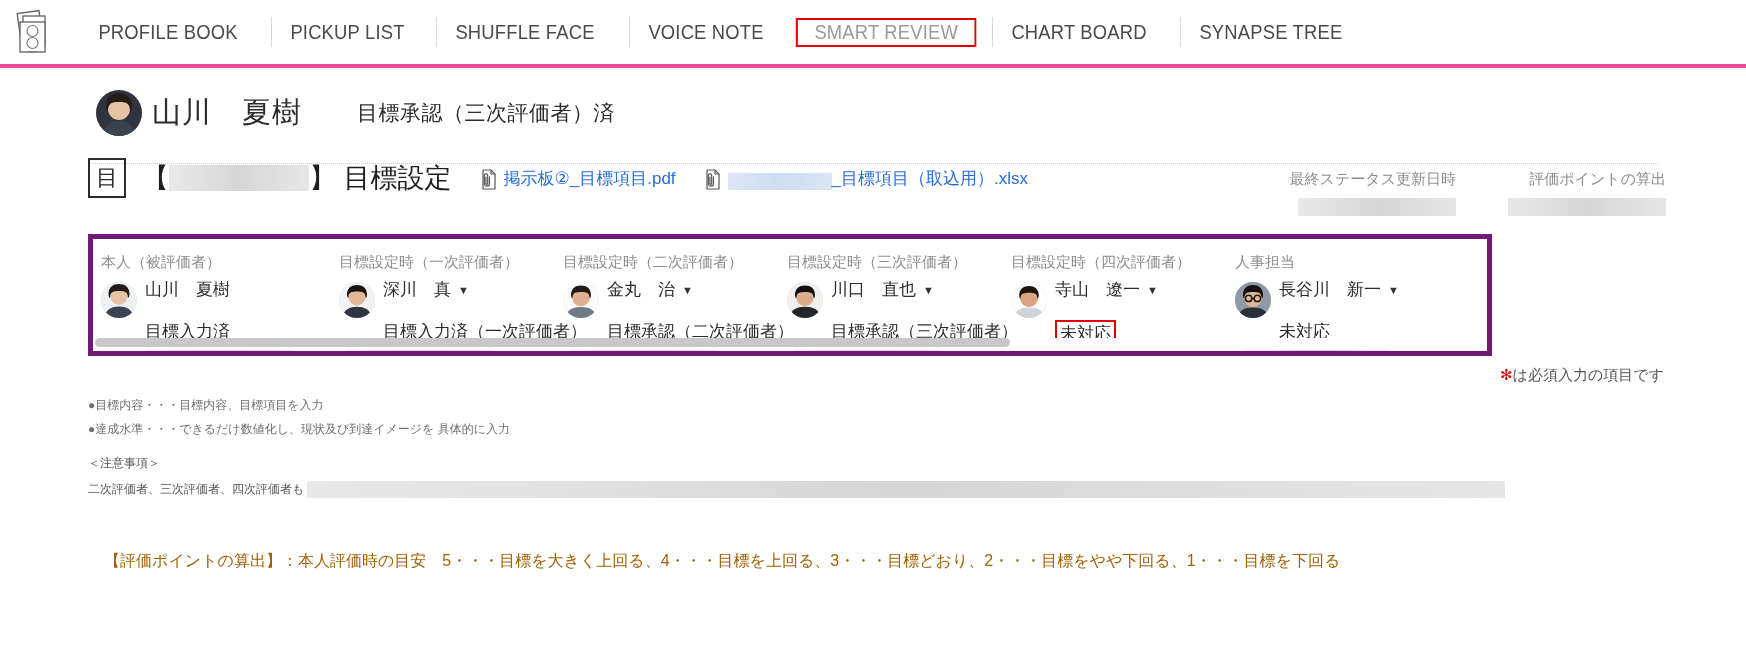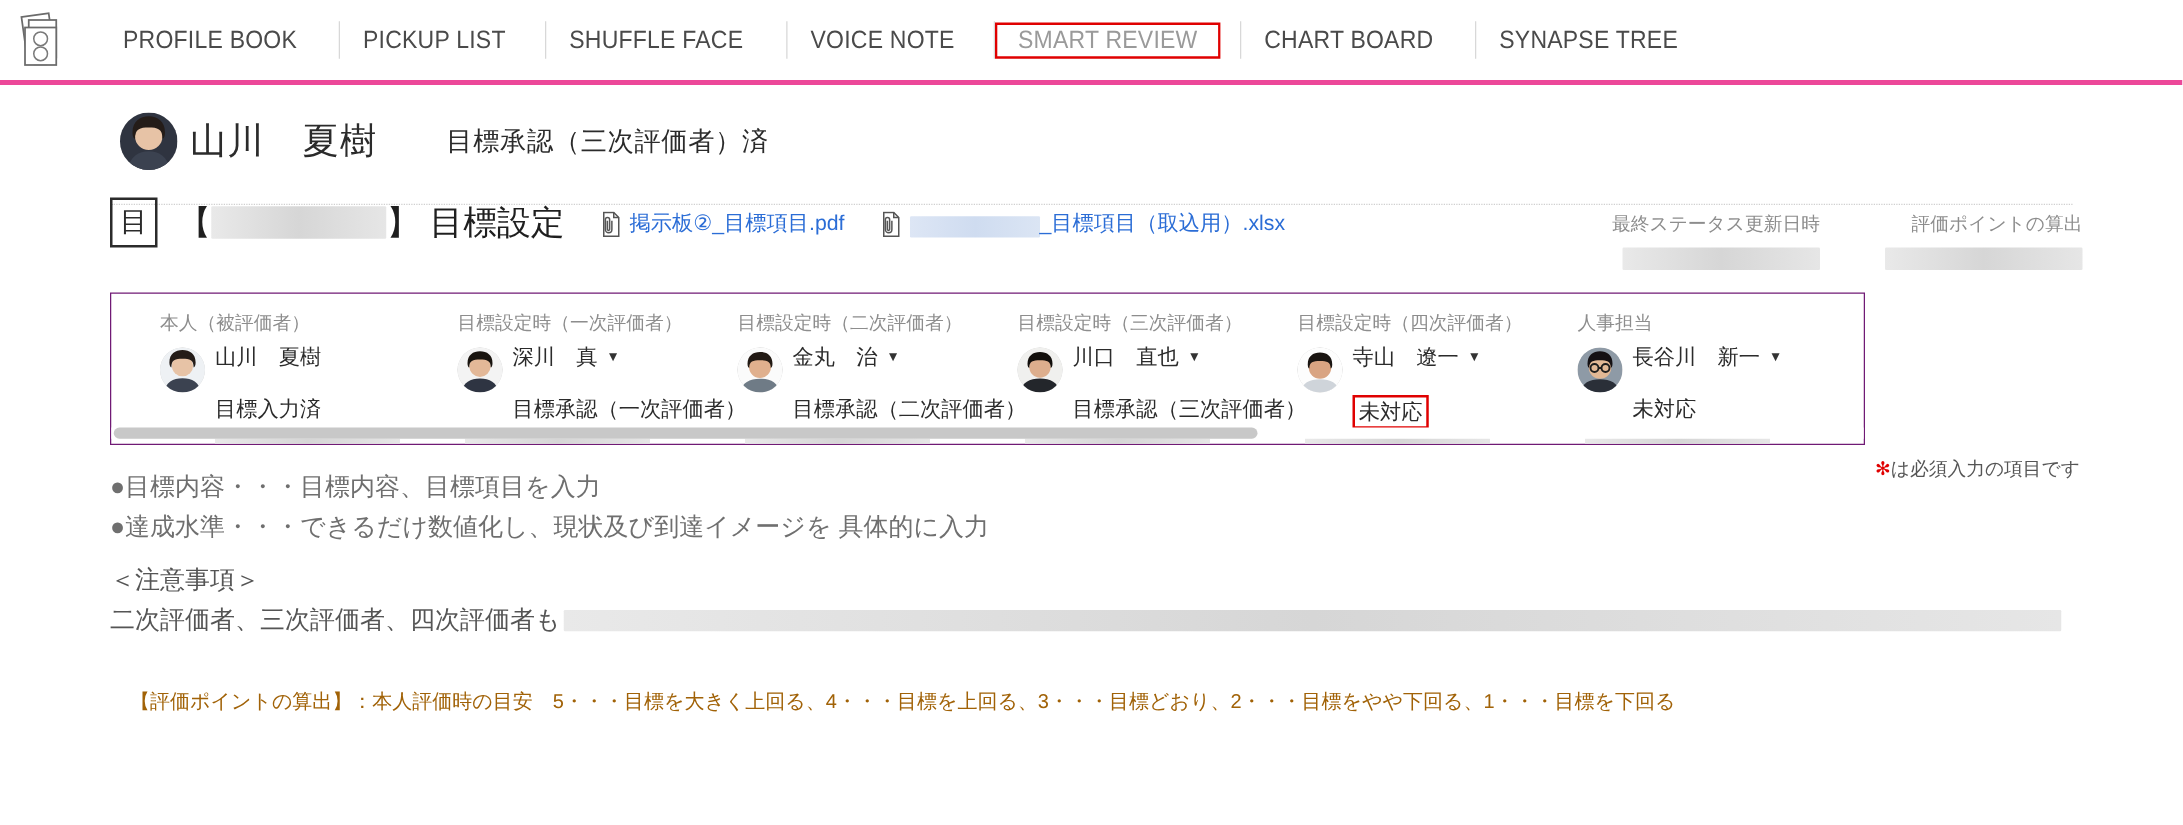--- a/index.html
+++ b/index.html
@@ -144,25 +144,24 @@
     margin-top:9px;
     height:18px;
     width:158px;
   }
 
   
   .panel{
     position:absolute;
     left:88px;top:234px;
     width:1404px;height:122px;
-    border:1px solid #701a75;
+    border:5px solid #701a75;
     box-sizing:border-box;
     background:#fff;
     overflow:hidden;
-    padding-left:31px;
   }
   .panel-inner{
     display:flex;
     padding:14px 0 0 8px;
   }
   .col{
     flex:none;
     padding-right:10px;
   }
   .col-label{
@@ -218,23 +217,23 @@
     position:absolute;
     right:82px;top:366px;
     font-size:15px;
     color:#555;
   }
   .required-note .star{color:#e00000;font-size:15px;}
 
   
   .notes{
     position:absolute;
-    left:88px;top:380px;
+    left:88px;top:399px;
     width:1600px;
-    font-size:20px;
+    font-size:12px;
     color:#6f6f6f;
     line-height:1;
   }
   .notes .line{margin-bottom:12px;white-space:nowrap;}
   .notes .gap{height:10px;}
   .notes .dark{color:#555;}
   .inline-redact{
     display:inline-block;
     vertical-align:middle;
     height:17px;
@@ -374,21 +373,21 @@
               <circle cx="18" cy="15" r="8.5" fill="#e3b898"></circle>
             <path d="M3 36c1.6-8.2 7.3-11.2 15-11.2S31.4 27.8 33 36z" fill="#2e3442"></path>
             <path d="M8 12.5C8 6 12.4 3 18 3s10 3 10 9.5c0 2-.7 3.4-1.4 3.4 0-5.6-3-6.4-8.6-6.4s-8.6.8-8.6 6.4C8.7 15.9 8 14.5 8 12.5z" fill="#19140f"></path>
           </svg>
         </div>
         <div class="col-right">
           <div class="p-name">
             <span>深川　真</span>
             <span class="caret">▼</span>
           </div>
-          <div class="p-state">目標承認（一次評価者）</div>
+          <div class="p-state">目標入力済（一次評価者）</div>
         </div>
       </div>
       <div class="redact p-redact" style="width:148px;margin-left:6px;"></div>
     </div>
 
     <div class="col" style="width:214px">
       <div class="col-label">目標設定時（二次評価者）</div>
       <div class="col-body">
         <div class="avatar sm">
           <svg viewBox="0 0 36 36">

